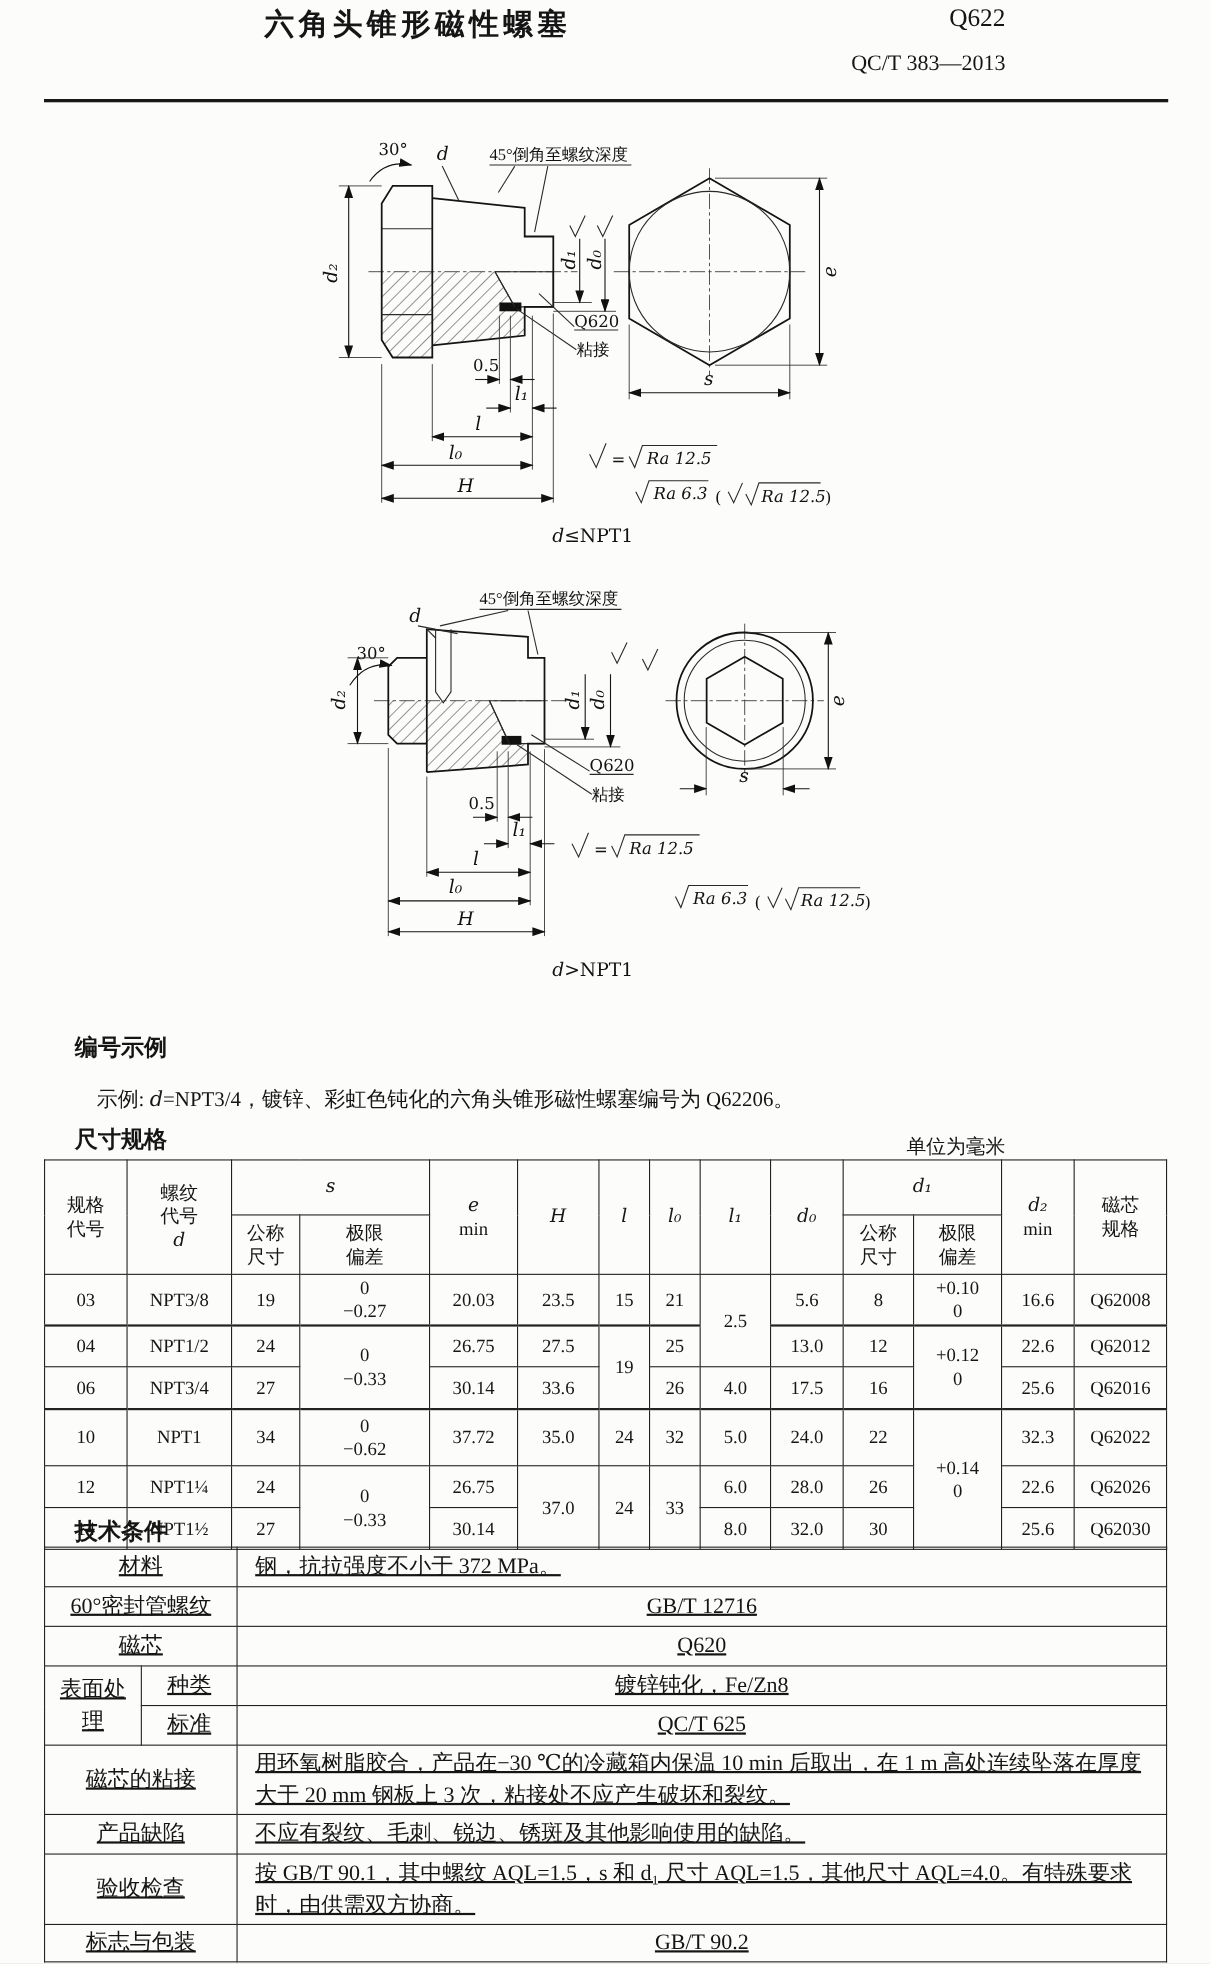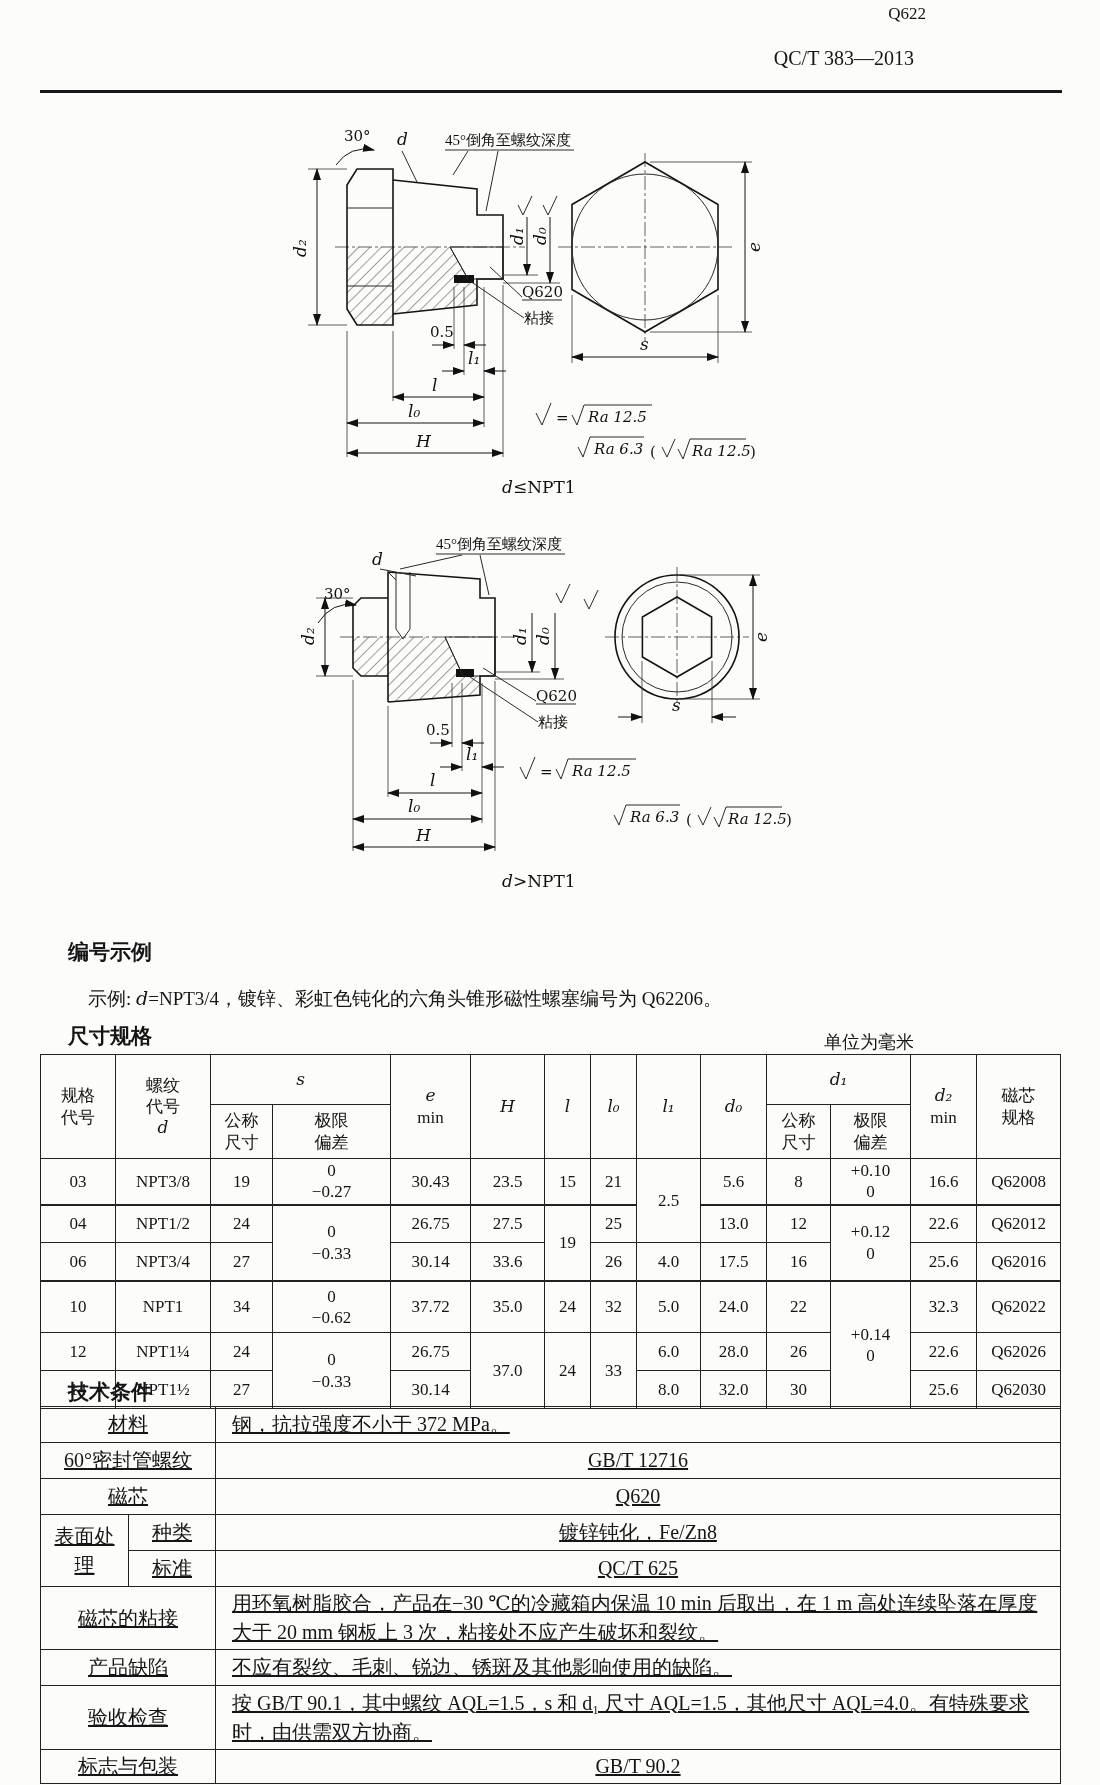--- a/index.html
+++ b/index.html
@@ -1,21 +1,21 @@
 <!DOCTYPE html>
 <html><head>
 <meta charset="utf-8">
 <style>
   html,body{margin:0;padding:0;background:#e8e8e8;}
   .page{position:relative;width:1100px;height:1785px;background:#fcfcfa;color:#151515;
         font-family:"Liberation Serif","DejaVu Serif",serif;overflow:hidden;}
   .abs{position:absolute;}
   .hd-title{left:150px;top:4px;width:460px;text-align:center;font-family:"Liberation Sans","DejaVu Sans",sans-serif;
             font-weight:bold;font-size:27px;letter-spacing:4px;}
-  .hd-code{right:174px;top:4px;font-size:17px;}
+  .hd-code{right:186px;top:4px;font-size:23px;}
   .hd-std{right:186px;top:47px;font-size:20px;}
   .rule{left:40px;right:38px;top:90px;height:3px;background:#181818;}
   .note-line{left:88px;top:906px;font-size:19px;}
   .sec-head{font-family:"Liberation Sans","DejaVu Sans",sans-serif;font-weight:bold;font-size:21px;margin-left:12px;}
   .h-number{left:56px;top:938px;}
   .example-line{left:88px;top:986px;font-size:19px;}
   .h-spec{left:56px;top:1022px;}
   .unit-note{left:824px;top:1030px;font-size:18px;}
   .h-tech{left:56px;top:1378px;}
   .var{font-style:italic;font-family:"DejaVu Serif","Liberation Serif",serif;}
@@ -44,20 +44,21 @@
   text.vartxt{font-family:"DejaVu Serif","Liberation Serif",serif;font-style:italic;font-size:17px;fill:#111;}
   text.num{font-family:"DejaVu Serif","Liberation Serif",serif;font-size:15px;fill:#111;}
   text.ra{font-family:"DejaVu Serif","Liberation Serif",serif;font-style:italic;font-size:15px;fill:#111;}
   text.cap{font-family:"DejaVu Serif","Liberation Serif",serif;font-size:17px;fill:#111;}
 </style>
 </head>
 <body>
 
 <div class="page">
 
+  <div class="abs hd-title">六角头锥形磁性螺塞</div>
   <div class="abs hd-code">Q622</div>
   <div class="abs hd-std">QC/T 383—2013</div>
   <div class="abs rule"></div>
 
   <svg id="fig1" class="fig" style="left:240px;top:105px" width="720" height="400" viewBox="0 0 720 400">
     <defs>
       <marker id="ar1" markerWidth="12" markerHeight="8" refX="11" refY="4" orient="auto-start-reverse" markerUnits="userSpaceOnUse">
         <path d="M0,0 L12,4 L0,8 Z" fill="#111"></path>
       </marker>
       <pattern id="p1" width="8" height="8" patternUnits="userSpaceOnUse" patternTransform="rotate(45)">
@@ -331,21 +332,21 @@
 尺寸</span></th>
       <th><span class="pre">极限
 偏差</span></th>
     </tr>
     <tr style="height:46px">
       <td>03</td>
       <td>NPT3/8</td>
       <td>19</td>
       <td class="pre">0
 −0.27</td>
-      <td>30.43</td>
+      <td>20.03</td>
       <td>23.5</td>
       <td>15</td>
       <td>21</td>
       <td rowspan="2">2.5</td>
       <td>5.6</td>
       <td>8</td>
       <td class="pre">+0.10
 0</td>
       <td>16.6</td>
       <td>Q62008</td>

